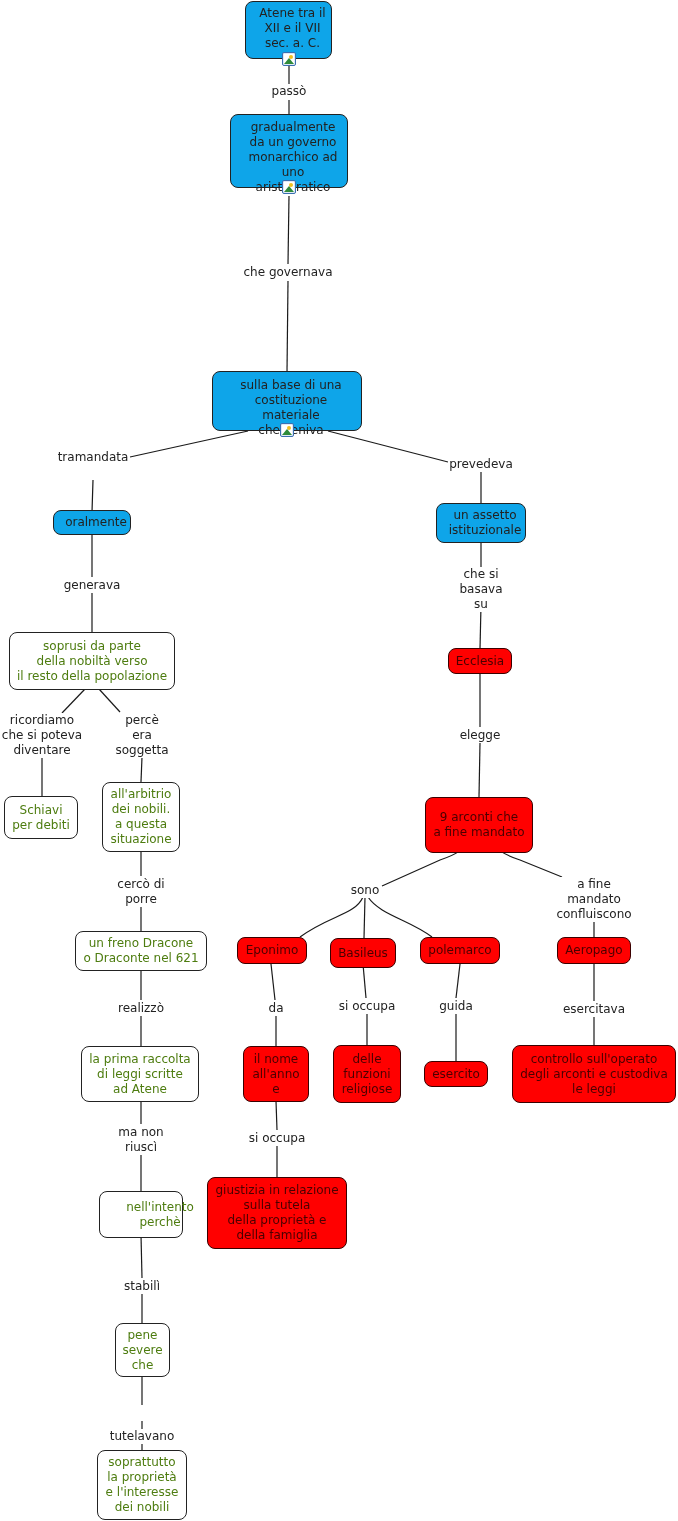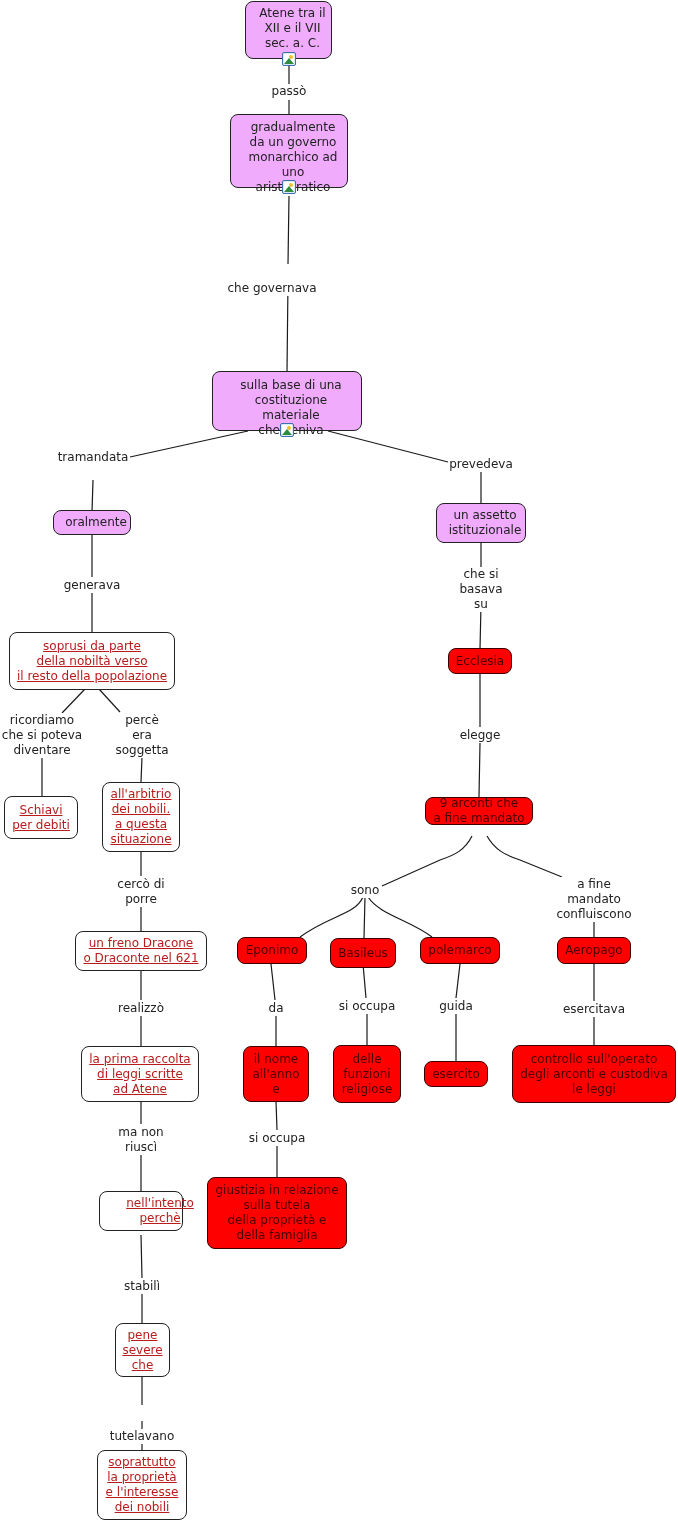--- a/index.html
+++ b/index.html
@@ -3,22 +3,22 @@
 <meta charset="utf-8">
 <style>
   html, body { margin:0; padding:0; background:#ffffff; }
   body { width:678px; height:1521px; position:relative; overflow:hidden;
          font-family:"DejaVu Sans", "Liberation Sans", sans-serif; font-size:12px; color:#222; }
   svg.links { position:absolute; left:0; top:0; width:678px; height:1521px; }
   svg.links path { fill:none; stroke:#1a1a1a; stroke-width:1.2; }
   .node { position:absolute; box-sizing:border-box; border:1px solid #222; border-radius:8px;
           text-align:center; line-height:15px; font-size:12px; display:flex; align-items:center;
           justify-content:center; white-space:pre-line; padding:2px 4px; }
-  .node.blue { background:#f0abfc; color:#222;padding-left:12px; }
-  .node.white { background:#ffffff; color:#b91c1c;text-decoration:underline; }
+  .node.blue { background:#0ea5e9; color:#222;padding-left:12px; }
+  .node.white { background:#ffffff; color:#4d7c0f; }
   .node.red { background:#ff0000; color:#4a0000; border-color:#3a0000; }
   .lbl { position:absolute; background:#fff; text-align:center; white-space:pre-line;
          font-size:12px; line-height:15px; color:#222; transform:translateX(-50%); padding:0 1px; }
   .imgicon { position:absolute; width:14px; height:14px; box-sizing:border-box;
              border:1px solid #3a6fb0; border-radius:2px; background:#dfe9f5; overflow:hidden; }
   .imgicon .sky { position:absolute; left:1px; top:1px; right:1px; bottom:1px; background:#fff; }
   .imgicon .sun { position:absolute; right:2px; top:2px; width:4px; height:4px; border-radius:50%; background:#f0c020; }
   .imgicon .hill { position:absolute; left:1px; bottom:1px; width:0; height:0;
                    border-left:5px solid transparent; border-right:5px solid transparent;
                    border-bottom:6px solid #2e8b3a; }
@@ -112,32 +112,32 @@
 per debiti</div>
 <div class="node white" style="left:102px;top:782px;width:78px;height:70px;">all'arbitrio
 dei nobili.
 a questa
 situazione</div>
 <div class="node white" style="left:75px;top:931px;width:132px;height:40px;">un freno Dracone
 o Draconte nel 621</div>
 <div class="node white" style="left:81px;top:1046px;width:118px;height:56px;">la prima raccolta
 di leggi scritte
 ad Atene</div>
-<div class="node white" style="left:99px;top:1191px;width:84px;height:40px;padding-left:42px;">nell'intento
+<div class="node white" style="left:99px;top:1191px;width:84px;height:47px;padding-left:42px;">nell'intento
 perchè</div>
 <div class="node white" style="left:115px;top:1323px;width:55px;height:54px;">pene
 severe
 che</div>
 <div class="node white" style="left:97px;top:1450px;width:90px;height:70px;">soprattutto
 la proprietà
 e l'interesse
 dei nobili</div>
 
 <div class="node red" style="left:448px;top:648px;width:64px;height:26px;">Ecclesia</div>
-<div class="node red" style="left:425px;top:797px;width:108px;height:28px;">9 arconti che
+<div class="node red" style="left:425px;top:797px;width:108px;height:56px;">9 arconti che
 a fine mandato</div>
 <div class="node red" style="left:237px;top:937px;width:70px;height:27px;">Eponimo</div>
 <div class="node red" style="left:330px;top:938px;width:66px;height:30px;">Basileus</div>
 <div class="node red" style="left:420px;top:937px;width:80px;height:27px;">polemarco</div>
 <div class="node red" style="left:557px;top:937px;width:74px;height:27px;">Aeropago</div>
 <div class="node red" style="left:243px;top:1046px;width:66px;height:56px;">il nome
 all'anno
 e</div>
 <div class="node red" style="left:333px;top:1045px;width:68px;height:58px;">delle
 funzioni
@@ -145,21 +145,21 @@
 <div class="node red" style="left:424px;top:1061px;width:64px;height:26px;">esercito</div>
 <div class="node red" style="left:512px;top:1045px;width:164px;height:58px;">controllo sull'operato
 degli arconti e custodiva
 le leggi</div>
 <div class="node red" style="left:207px;top:1177px;width:140px;height:72px;">giustizia in relazione
 sulla tutela
 della proprietà e
 della famiglia</div>
 
 <div class="lbl" style="left:289px;top:84px;">passò</div>
-<div class="lbl" style="left:272px;top:265px;margin-top:16px;">che governava</div>
+<div class="lbl" style="left:288px;top:265px;">che governava</div>
 <div class="lbl" style="left:93px;top:450px;">tramandata</div>
 <div class="lbl" style="left:481px;top:457px;">prevedeva</div>
 <div class="lbl" style="left:92px;top:578px;">generava</div>
 <div class="lbl" style="left:42px;top:713px;">ricordiamo
 che si poteva
 diventare</div>
 <div class="lbl" style="left:142px;top:713px;">percè
 era
 soggetta</div>
 <div class="lbl" style="left:141px;top:877px;">cercò di

